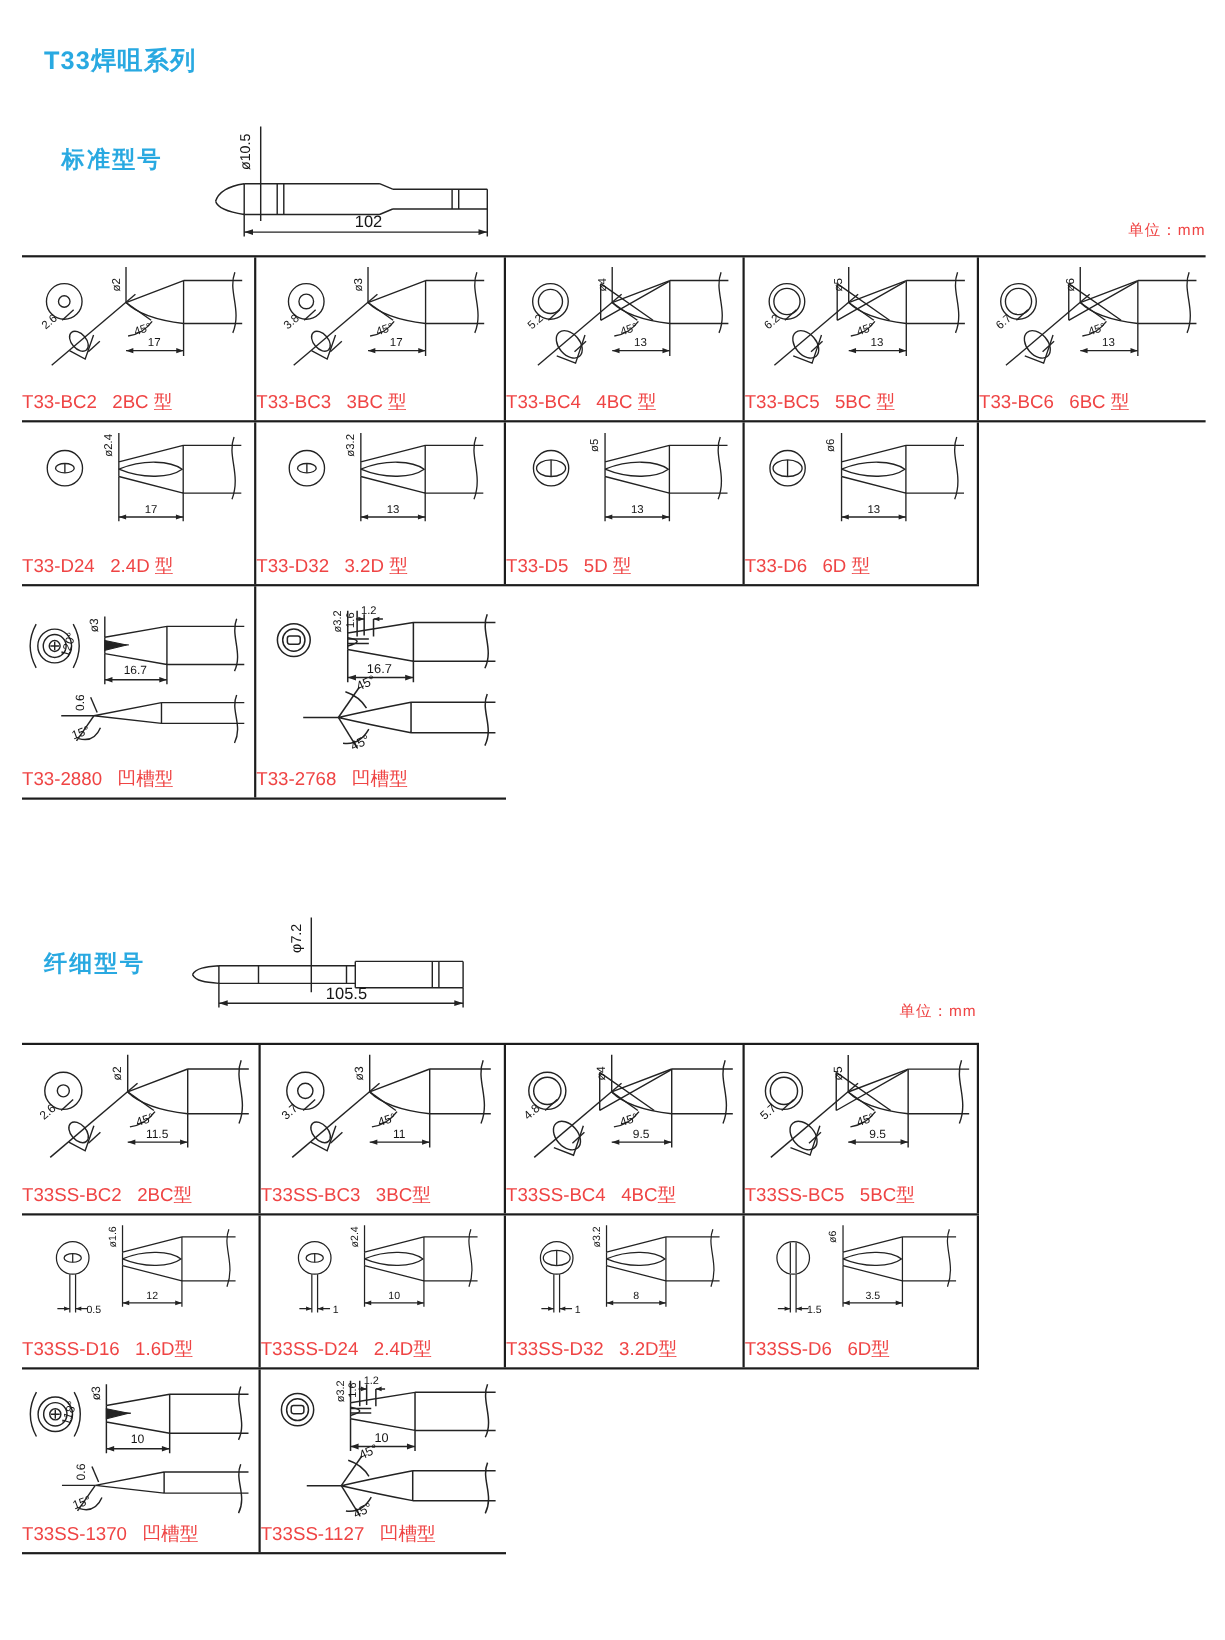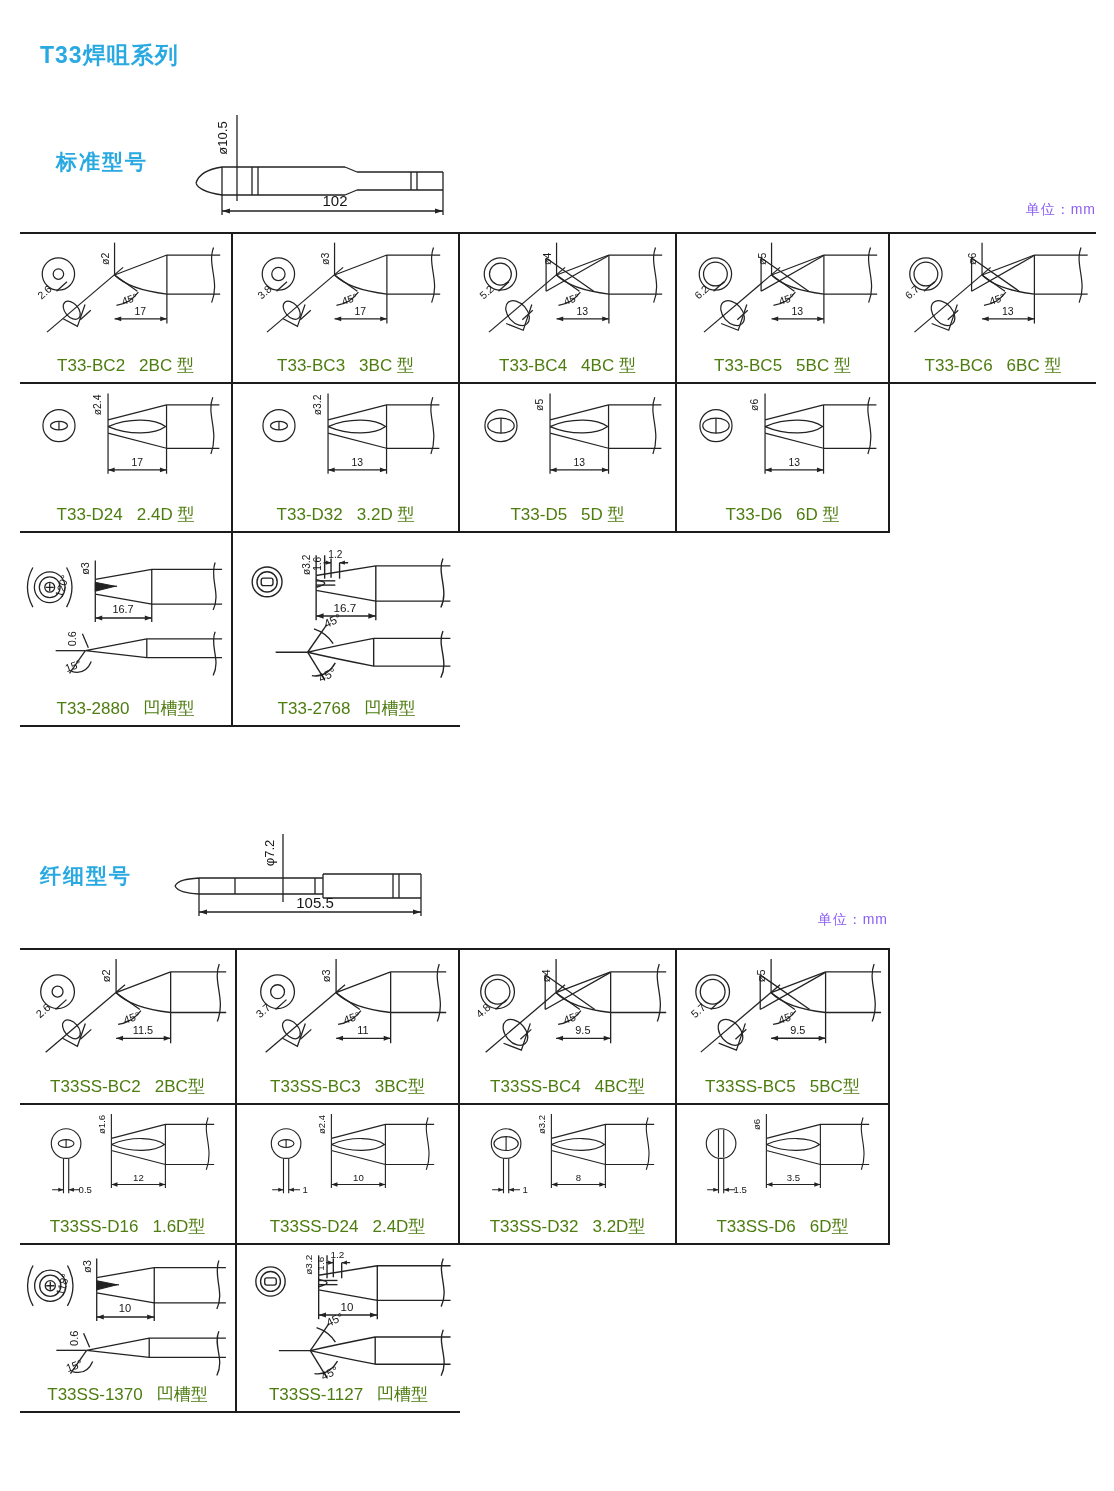--- a/index.html
+++ b/index.html
@@ -1,28 +1,28 @@
 <!DOCTYPE html>
 <html><head>
 <meta charset="utf-8">
 <style>
   html,body{margin:0;padding:0;background:#ffffff;}
   body{width:1114px;height:1491px;position:relative;font-family:"Liberation Sans",sans-serif;color:#161616;}
   .page{position:absolute;left:0;top:0;width:1114px;height:1491px;background:#fff;overflow:hidden;}
 
   .page-title{position:absolute;left:40px;top:40px;font-size:23px;font-weight:700;color:#29a9e1;letter-spacing:1px;}
   .section-heading{position:absolute;font-size:21px;font-weight:700;color:#29a9e1;letter-spacing:2px;}
-  .unit-label{position:absolute;font-size:14px;color:#8b5cf6;text-align:right;letter-spacing:1px;}
+  .unit-label{position:absolute;font-size:14px;color:#ef4444;text-align:right;letter-spacing:1px;}
 
   .trow{position:absolute;display:flex;box-sizing:border-box;border:0 solid #1c1c1c;}
   .bt{border-top-width:2px;}
   .bb{border-bottom-width:2px;}
   .cell{position:relative;box-sizing:border-box;height:100%;}
   .cell.br{border-right:2px solid #1c1c1c;}
-  .cell-label{position:absolute;left:0;right:0;bottom:5px;text-align:center;font-size:17px;color:#4d7c0f;white-space:nowrap;}
+  .cell-label{position:absolute;left:0;right:0;bottom:5px;text-align:left;font-size:17px;color:#ef4444;white-space:nowrap;}
   .cell-label .tp{margin-left:14px;}
 
   svg.draw{position:absolute;left:0;top:2px;width:100%;height:calc(100% - 30px);}
   svg.shank{position:absolute;}
 
   svg path,svg line,svg circle,svg ellipse,svg rect{stroke:#232323;stroke-width:1.3;fill:none;}
   svg path.ar{fill:#232323;stroke:none;}
   svg path.fg{fill:#232323;stroke:#232323;stroke-width:1;}
   svg text{fill:#161616;stroke:none;font-family:"Liberation Sans",sans-serif;font-size:11px;text-anchor:middle;}
   svg text.sm{font-size:9.5px;}
@@ -155,21 +155,21 @@
       <line x1="70" y1="96" x2="86" y2="122"></line>
         <path d="M74,118Q88,120 96,106"></path>
     </g>
   </defs>
 </svg>
 
 <div class="page">
 
   <div class="page-title">T33焊咀系列</div>
 
-  <div class="section-heading" style="left:56px;top:148px;">标准型号</div>
+  <div class="section-heading" style="left:56px;top:131px;">标准型号</div>
 
   <svg class="shank" style="left:185px;top:103px;width:280px;height:118px;" viewBox="0 0 280 118">
     <path d="M11,80C14,70 24,66 37,64 M11,80C13,87 24,90 37,92 M37,64V92"></path>
     <path d="M37,64H160M37,92H160M67,64V92M73,64V92M160,64L172,69M160,92L172,87M172,69H258M172,87H258M226,69V87M232,69V87M258,69V87"></path>
     <line x1="52" y1="12" x2="52" y2="98"></line>
     <text class="mid" x="42" y="35" transform="rotate(-90 42 35)">ø10.5</text>
     <line x1="37" y1="92" x2="37" y2="112"></line>
       <line x1="258" y1="87" x2="258" y2="112"></line>
     <path d="M37,108H258"></path>
     <path class="ar" d="M37,108l8,-2.6l0,5.2z M258,108l-8,-2.6l0,5.2z"></path>

